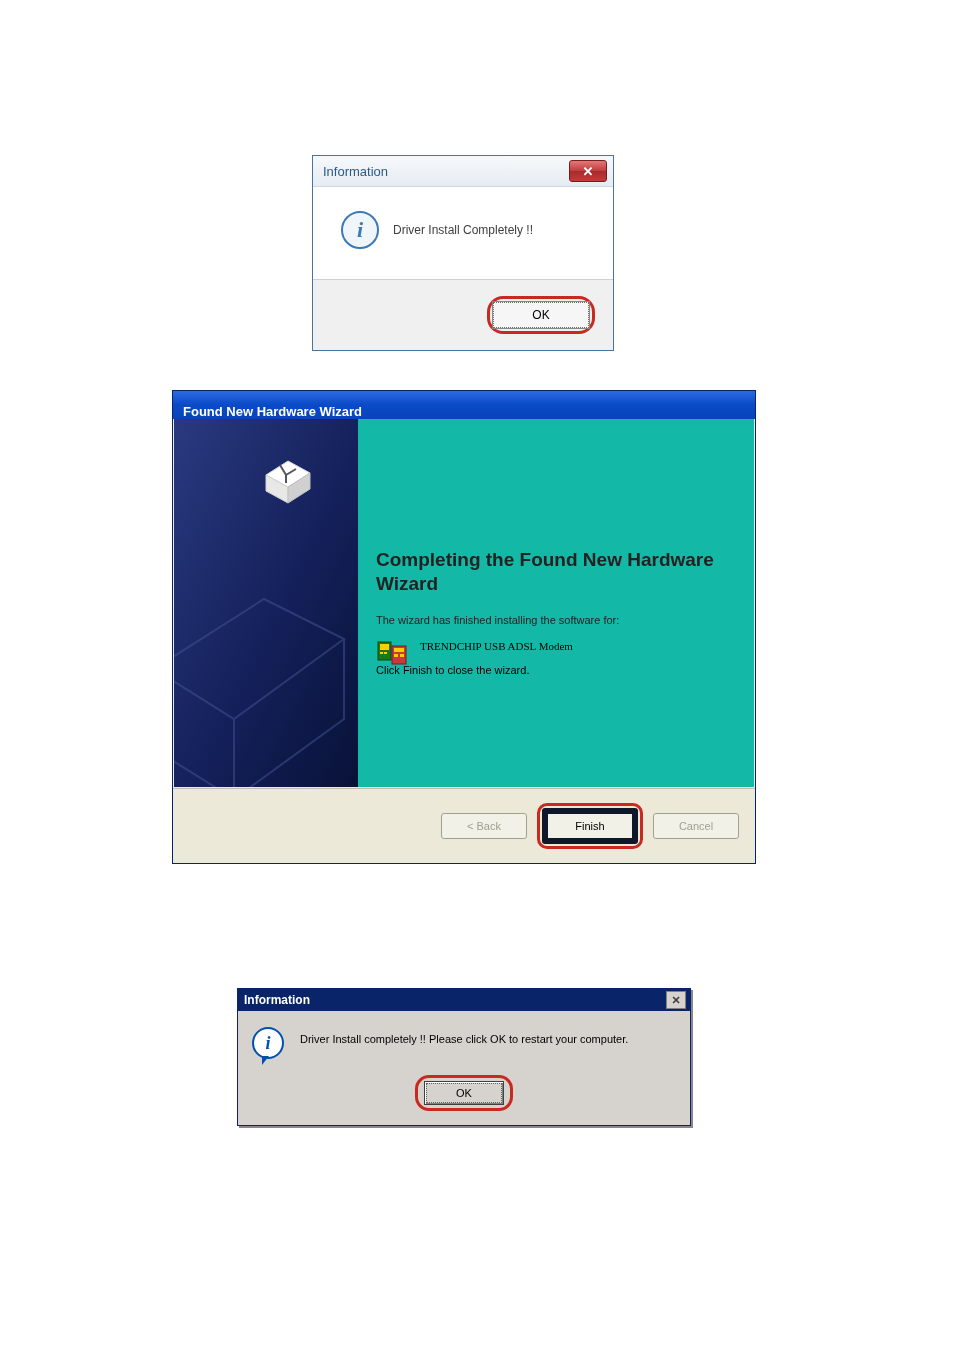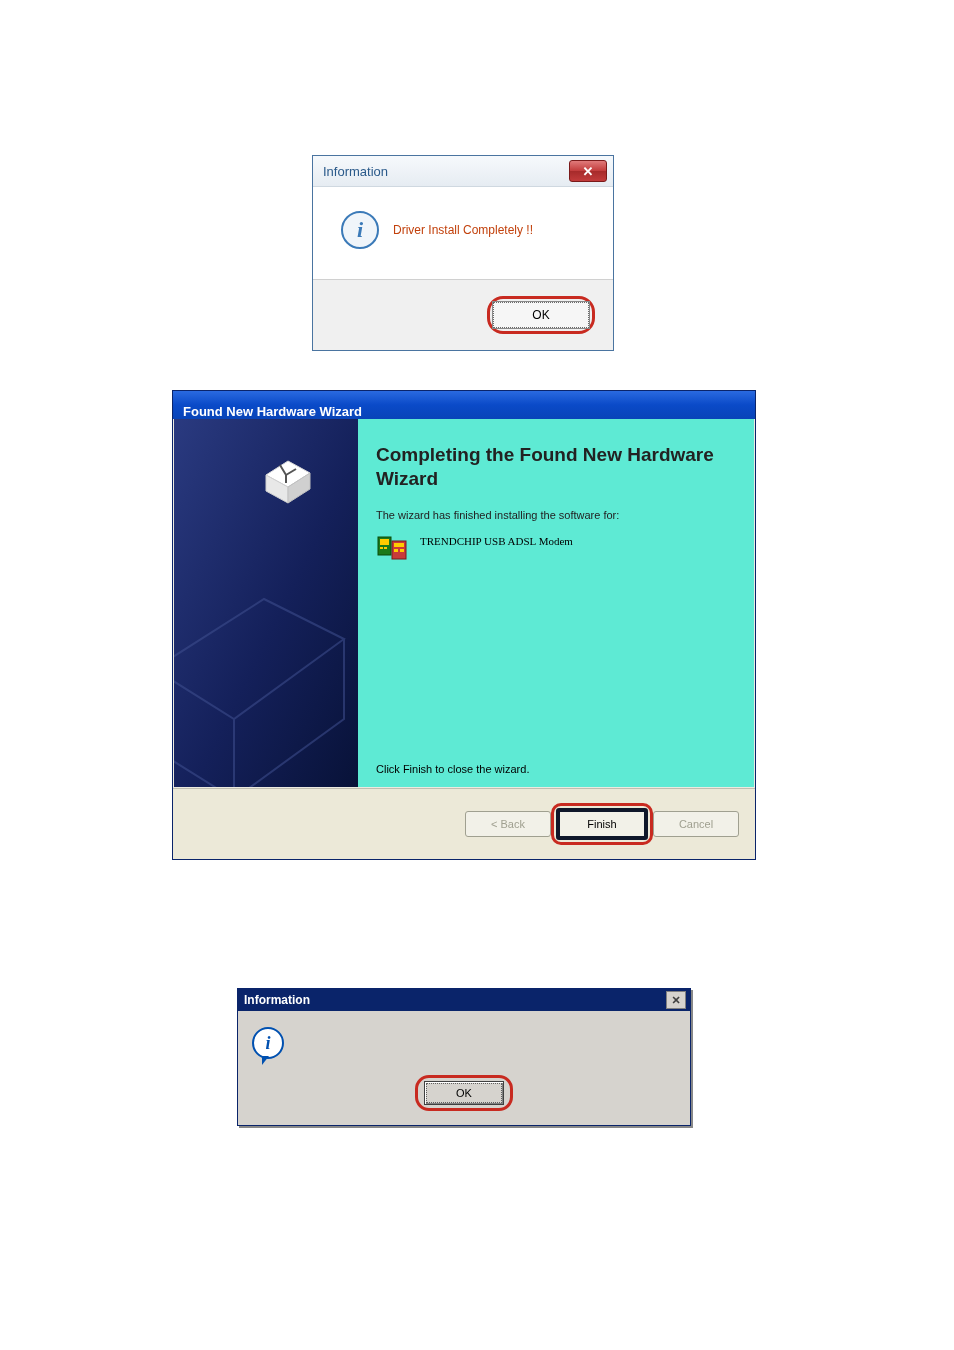--- a/index.html
+++ b/index.html
@@ -64,21 +64,21 @@
     justify-content: center;
     color: #3b7ab8;
     font-family: Georgia, serif;
     font-weight: bold;
     font-size: 22px;
     font-style: italic;
     background: #f0f5fa;
   }
   .dlg1-msg {
     font-size: 12px;
-    color: #c2410c;
+    color: #404040;
   }
   .dlg1-footer {
     background: #f0f0f0;
     border-top: 1px solid #d0d0d0;
     padding: 16px 18px;
     display: flex;
     justify-content: flex-end;
   }
   .dlg1-ok-wrap {
     border: 3px solid #c82a20;
@@ -110,23 +110,24 @@
     background: linear-gradient(#2a6ae0, #0a4ac8 50%, #0844b8);
     color: #fff;
     font-weight: bold;
     font-size: 13px;
     display: flex;
     align-items: flex-end;
     padding-left: 10px;
   }
   .dlg2-main {
     display: flex;
-    background: #5eead4;
+    background: #14b8a6;
     border: 1px solid #eceae0;
     border-top: none;
+    align-items: center;
   }
   .dlg2-side {
     width: 184px;
     height: 368px;
     background: linear-gradient(135deg, #2a3a70 0%, #16225a 50%, #0a1640 100%);
     position: relative;
     overflow: hidden;
   }
   .dlg2-side svg { display:block; }
   .dlg2-content {
@@ -155,30 +156,31 @@
   .dev-icon {
     width: 32px;
     height: 32px;
   }
   .dlg2-dev-name {
     font-size: 11px;
     padding-top: 2px;
   }
   .dlg2-close-instr {
     position: absolute;
-    bottom: 12px;
+    bottom: 6px;
     left: 18px;
     font-size: 11px;
   }
   .dlg2-footer {
     background: #ece9d8;
     border-top: 1px solid #c0beb0;
     padding: 14px 16px;
     display: flex;
     justify-content: flex-end;
+    gap: 10px;
     align-items: center;
   }
   .xp-btn {
     width: 84px;
     height: 24px;
     border: 1px solid #a0a090;
     border-radius: 3px;
     background: #f2f1e8;
     display: flex;
     align-items: center;
@@ -187,21 +189,21 @@
   }
   .xp-btn.disabled {
     color: #a0a090;
   }
   .finish-wrap {
     border: 3px solid #c82a20;
     border-radius: 10px;
     padding: 2px;
   }
   .xp-btn.default {
-    border: 4px solid #0f172a;
+    border: 6px solid #0f172a;
   }
 
   
   .dlg3 {
     position: absolute;
     left: 237px;
     top: 988px;
     width: 452px;
     border: 1px solid #0a246a;
     background: #d6d3ce;
@@ -387,20 +389,21 @@
   <div class="dlg3-title">
     <span>Information</span>
     <div class="dlg3-close">
       <span>✕</span>
     </div>
   </div>
   <div class="dlg3-body">
     <div class="info-icon-classic">
       <div class="bubble">i</div>
     </div>
+    <div class="dlg3-msg">Driver Install completely !! Please click OK to restart your computer.</div>
   </div>
   <div class="dlg3-footer">
     <div class="dlg3-ok-wrap">
       <div class="dlg3-ok">
         <span>OK</span>
       </div>
     </div>
   </div>
 </div>
 

